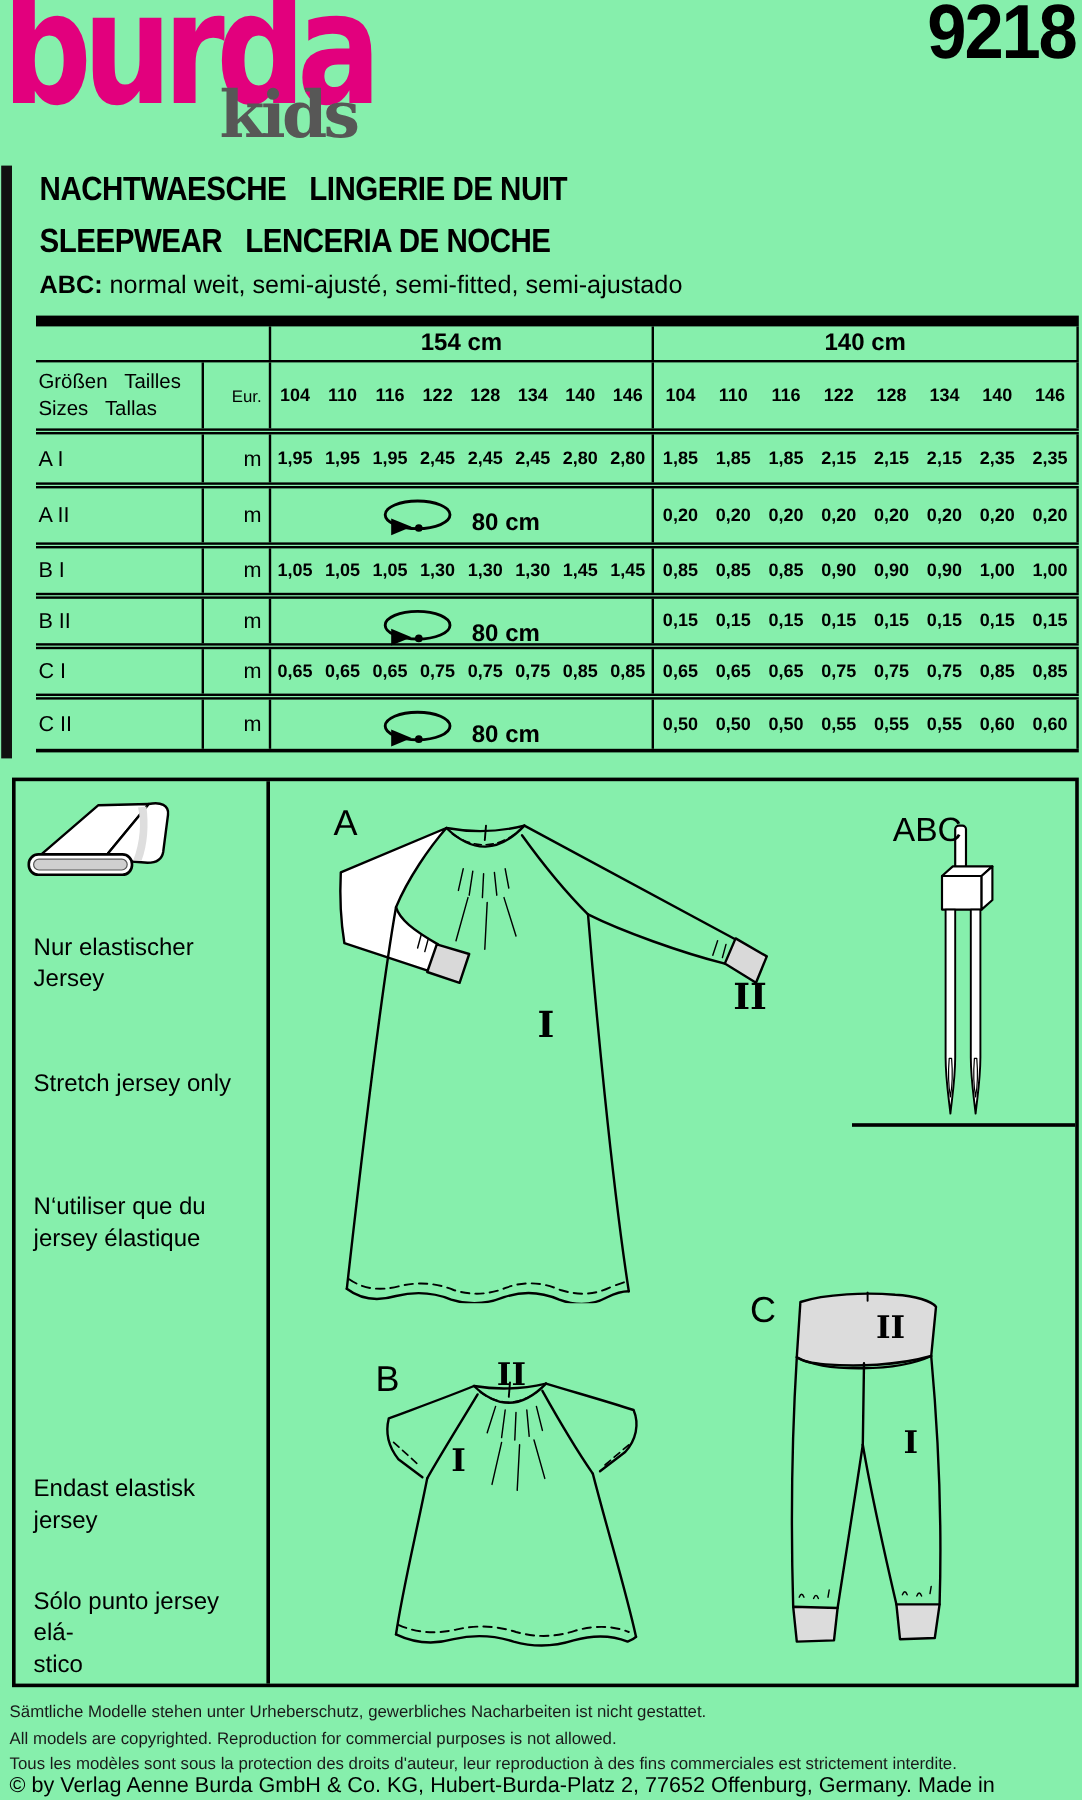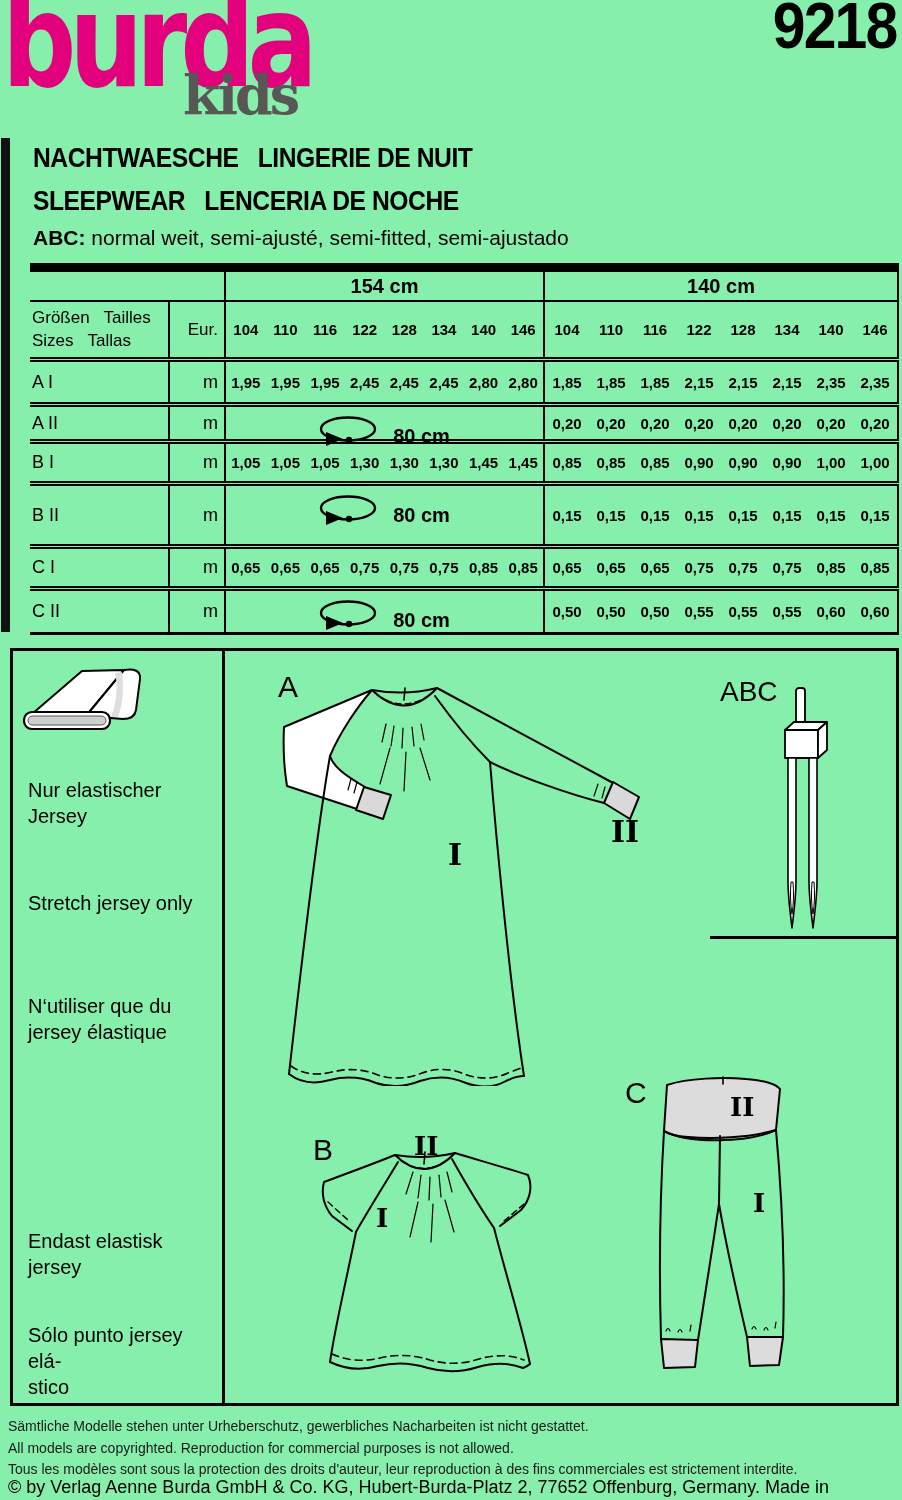--- a/index.html
+++ b/index.html
@@ -28,44 +28,44 @@
   .topbar{height:9px;background:#000;}
   .row{display:flex;align-items:center;}
   .ghead{height:30px;border-bottom:2px solid #000;}
   .ghead .spacer{width:194px;align-self:stretch;}
   .ghcell{display:flex;align-items:center;justify-content:center;align-self:stretch;
           font-weight:bold;font-size:20px;}
   .g1w{width:319px;border-left:2px solid #000;}
   .g2w{width:356px;border-left:2px solid #000;border-right:2px solid #000;}
   .shead{height:55px;}
   .drow{border-top:5px double #000;}
-  .r-ai{height:45px;}.r-aii{height:37px;}.r-bi{height:42px;}
-  .r-bii{height:63px;}.r-ci{height:42px;align-items:center;}.r-cii{height:46px;}
+  .r-ai{height:45px;}.r-aii{height:50px;}.r-bi{height:42px;}
+  .r-bii{height:42px;}.r-ci{height:42px;align-items:center;}.r-cii{height:46px;}
   .c-label{width:138px;padding-left:2px;font-size:18px;}
   .c-label .hd{font-size:17px;line-height:1.35;}
   .c-eur{width:56px;align-self:stretch;border-left:2px solid #000;display:flex;
          align-items:center;justify-content:flex-end;padding-right:6px;font-size:18px;}
-  .shead .c-eur{font-size:17px;}
+  .shead .c-eur{font-size:14px;}
   .c-g1{width:319px;align-self:stretch;border-left:2px solid #000;}
   .c-g2{width:356px;align-self:stretch;border-left:2px solid #000;border-right:2px solid #000;}
   .vals{display:flex;align-items:center;}
   .vals span{flex:1;text-align:center;font-weight:bold;font-size:15px;}
   .elastic{display:flex;align-items:flex-start;justify-content:center;padding-top:6px;}
   .elastic svg{margin-top:2px;}
   .elabel{font-weight:bold;font-size:20px;margin-left:12px;margin-top:12px;}
   
   .section{position:absolute;left:10px;top:648px;width:889px;height:758px;
            border:3px solid #000;box-sizing:border-box;}
   .divider{position:absolute;left:209px;top:0;width:3px;height:100%;background:#000;}
   .abc-hline{position:absolute;left:697px;top:285px;width:186px;height:3px;background:#000;}
   .note{position:absolute;left:15px;width:186px;font-size:20px;line-height:26px;}
   .n-de{top:126px;}.n-en{top:239px;}.n-fr{top:342px;}
   .n-nl{top:465px;}.n-sv{top:577px;}.n-es{top:671px;}
   .viewletter{position:absolute;font-size:30px;line-height:1;}
-  .abcletter{position:absolute;left:707px;top:27px;font-size:28px;line-height:1;}
+  .abcletter{position:absolute;left:731px;top:27px;font-size:28px;line-height:1;}
   .roman{position:absolute;font-family:"DejaVu Serif",serif;font-weight:bold;
          font-size:28px;line-height:1;}
   .dsvg{position:absolute;}
   
   .fnote{position:absolute;left:8px;font-size:14px;color:#1a1a1a;}
   .f1{top:1418px;}.f2{top:1440px;}.f3{top:1461px;text-align:center;}
   .fcopy{position:absolute;left:8px;top:1477px;font-size:18px;color:#000;}
 </style>
 </head>
 <body>

